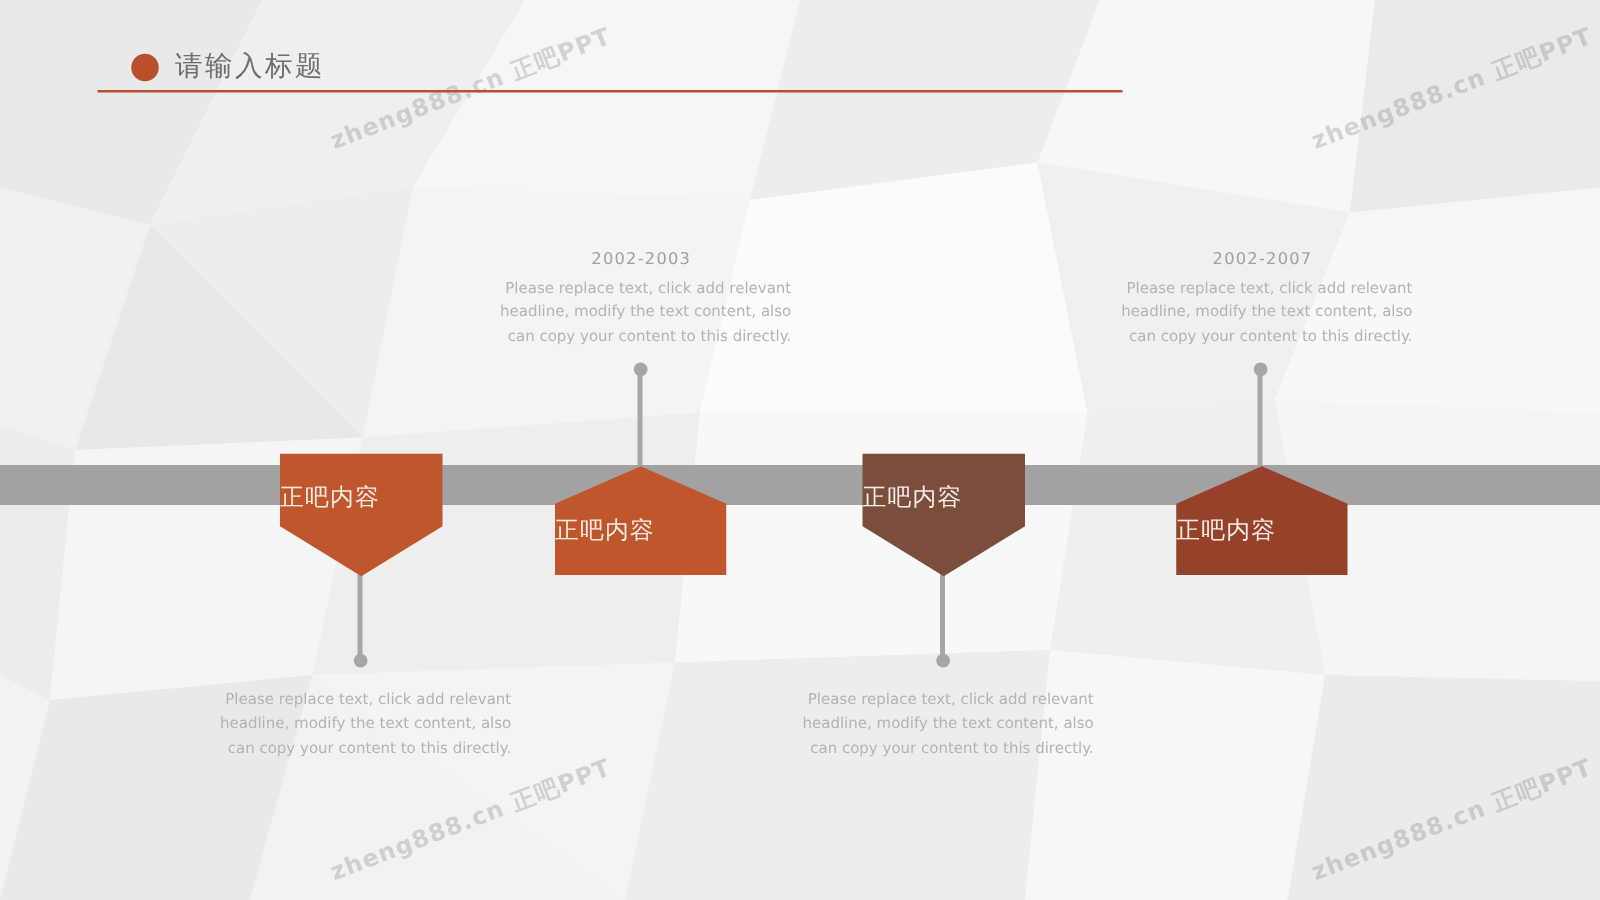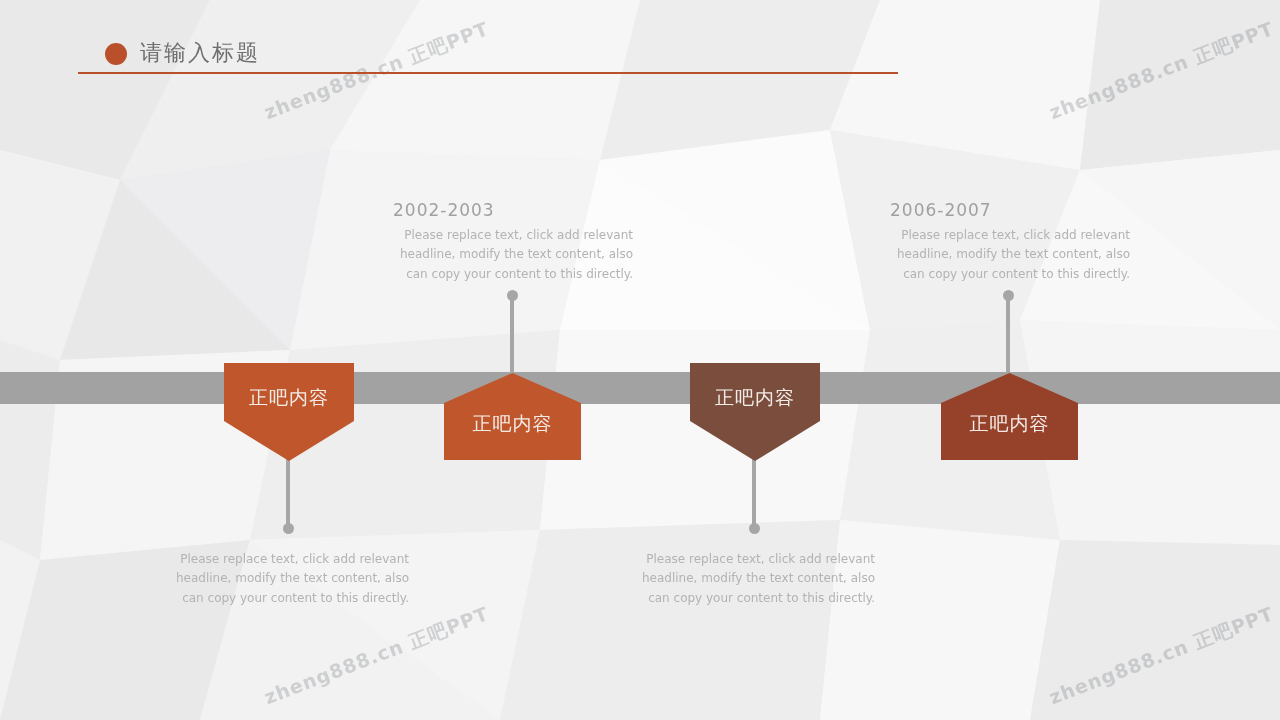--- a/index.html
+++ b/index.html
@@ -105,34 +105,35 @@
     position: absolute;
   }
   .pentagon svg {
     display: block;
     overflow: visible;
   }
   .pentagon-label {
     position: absolute;
     left: 0;
     width: 100%;
-    text-align: center;
+    text-align: left;
     color: #f3ece6;
     font-size: 19px;
     letter-spacing: 1px;
     font-family: Liberation Sans, sans-serif;
   }
 
   
   .info-block {
     position: absolute;
     width: 240px;
   }
   .info-year {
-    font-size: 17px;
+    text-align: center;
+    font-size: 13px;
     color: #a0a0a0;
     letter-spacing: 1px;
     font-family: "DejaVu Sans", "Liberation Sans", sans-serif;
     margin-bottom: 6px;
   }
   .info-body {
     font-size: 12px;
     line-height: 1.62;
     color: #b3b3b3;
     font-family: "DejaVu Sans", "Liberation Sans", sans-serif;
@@ -228,17 +229,17 @@
 
   <div class="connector-line" style="left:1006px; top:296px; height:78px;"></div>
   <div class="connector-dot" style="left:1003px; top:290px;"></div>
   <div class="pentagon" style="left:941px; top:373px; width:137px; height:87px;">
     <svg width="137" height="87" viewBox="0 0 137 87">
       <polygon points="68.5,0 137,30 137,87 0,87 0,30" fill="#96412a"></polygon>
     </svg>
     <div class="pentagon-label" style="top:38px;">正吧内容</div>
   </div>
   <div class="info-block" style="left:890px; top:200px;">
-    <div class="info-year">2006-2007</div>
+    <div class="info-year">2002-2007</div>
     <div class="info-body">Please replace text, click add relevant headline, modify the text content, also can copy your content to this directly.</div>
   </div>
 
 </div>
 
 </body></html>

